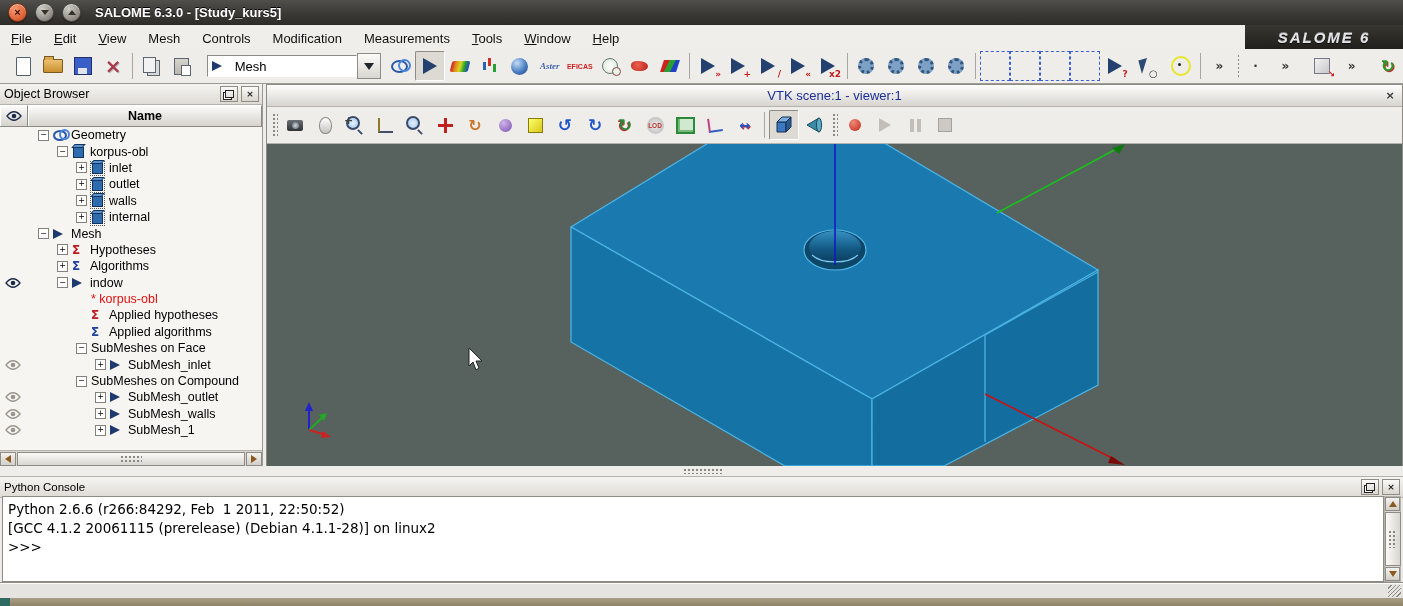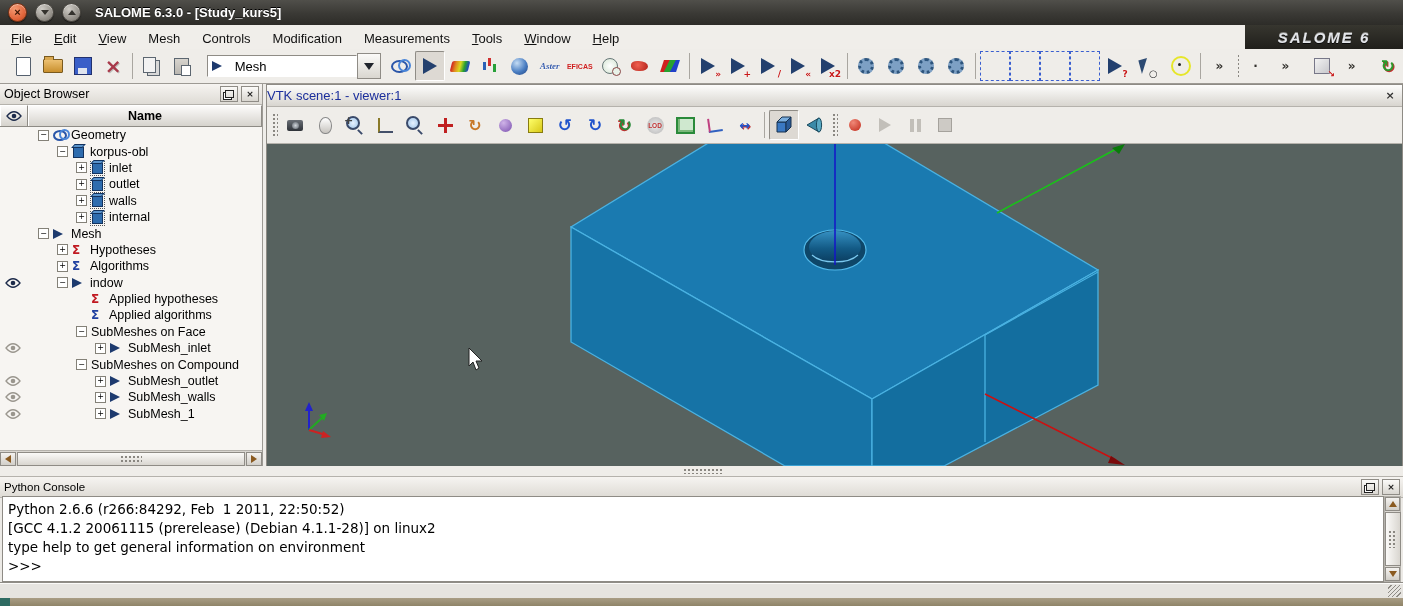--- a/index.html
+++ b/index.html
@@ -110,21 +110,21 @@
   .arr.left{border-top:4px solid transparent;border-bottom:4px solid transparent;border-right:6px solid #8a5a20;}
   .arr.right{border-top:4px solid transparent;border-bottom:4px solid transparent;border-left:6px solid #8a5a20;}
   .arr.up{border-left:4px solid transparent;border-right:4px solid transparent;border-bottom:6px solid #8a5a20;}
   .arr.downa{border-left:4px solid transparent;border-right:4px solid transparent;border-top:6px solid #8a5a20;}
   .sthumb{flex:1;height:14px;margin:0 1px;background:linear-gradient(#fbfaf8,#d9d6d0);border:1px solid #8f8c86;position:relative;box-sizing:border-box;}
   .sthumb::after{content:"";position:absolute;left:50%;top:2px;width:22px;height:8px;margin-left:-11px;
     background-image:radial-gradient(#8a8781 1px,transparent 1.3px);background-size:4px 4px;}
   
   #viewer{position:absolute;left:266px;top:84px;width:1137px;height:382px;border:1px solid #8e8b85;box-sizing:border-box;background:#efede9;}
   #vtitle{height:21px;background:linear-gradient(#fdfdfc,#d8d5cf);border-bottom:1px solid #b5b2ac;
-    display:flex;align-items:center;justify-content:flex-start;position:relative;font-size:13px;color:#1c2f9c;}
+    display:flex;align-items:center;justify-content:center;position:relative;font-size:13px;color:#1c2f9c;}
   #vtitle-close{position:absolute;right:4px;top:3px;width:16px;height:14px;display:flex;align-items:center;justify-content:center;
     font:bold 11px "DejaVu Sans",sans-serif;color:#333;}
   #vtoolbar{height:36px;display:flex;align-items:center;background:#efede9;border-bottom:1px solid #b5b2ac;padding-left:2px;}
   #vcanvas{position:relative;width:100%;height:322px;background:#57625f;overflow:hidden;}
   .v-camera .g{width:16px;height:11px;background:linear-gradient(#6a6f76,#2e3238);border-radius:2px;position:relative;}
   .v-camera .g::after{content:"";position:absolute;left:5px;top:2px;width:7px;height:7px;border-radius:50%;background:radial-gradient(#cfd4da,#5a6068);}
   .v-mouse .g{width:11px;height:15px;border-radius:50% 50% 45% 45%;background:linear-gradient(#ffffff,#c6c3be);border:1px solid #888;}
   .v-mag .g{width:10px;height:10px;border:2px solid #3a4a6a;border-radius:50%;background:radial-gradient(#e8f2ff,#9ec4e8);position:relative;margin:0 4px 4px 0;}
   .v-mag .g::after{content:"";position:absolute;right:-5px;bottom:-5px;width:6px;height:2px;background:#3a4a6a;transform:rotate(45deg);}
   .v-cross .ov2{position:absolute;left:3px;top:3px;font:bold 11px "DejaVu Sans",sans-serif;color:#444;}
@@ -459,20 +459,26 @@
           <span class="expander">−</span>
           <span class="ticon">
             <span class="meshic"></span>
           </span>
           <span class="tlabel">indow</span>
         </div>
         <div class="trow">
           <span class="eyecell"></span>
           <span style="width: 50px; flex: 0 0 auto;"></span>
           <span class="spacer"></span>
+          <span class="tlabel red-label">* korpus-obl</span>
+        </div>
+        <div class="trow">
+          <span class="eyecell"></span>
+          <span style="width: 50px; flex: 0 0 auto;"></span>
+          <span class="spacer"></span>
           <span class="ticon">
             <span class="sigma" style="color: rgb(192, 24, 32);">Σ</span>
           </span>
           <span class="tlabel">Applied hypotheses</span>
         </div>
         <div class="trow">
           <span class="eyecell"></span>
           <span style="width: 50px; flex: 0 0 auto;"></span>
           <span class="spacer"></span>
           <span class="ticon">
@@ -697,21 +703,20 @@
       <span style="font-size:11.5px;">Python Console</span>
       <span class="sp"></span>
       <span class="pbtn">
           <span class="sq"></span>
         </span>
       <span class="pbtn">×</span>
     </div>
     <div id="console-body">
         <div class="cline">Python 2.6.6 (r266:84292, Feb  1 2011, 22:50:52)</div>
         <div class="cline">[GCC 4.1.2 20061115 (prerelease) (Debian 4.1.1-28)] on linux2</div>
-        <div class="cline">type help to get general information on environment</div>
         <div class="cline">&gt;&gt;&gt;</div>
       </div>
     <div id="console-vscroll">
       <span class="sbtn" style="width:15px;">
           <span class="arr up"></span>
         </span>
       <span class="vthumb"></span>
       <span class="sbtn" style="width:15px;">
           <span class="arr downa"></span>
         </span>

